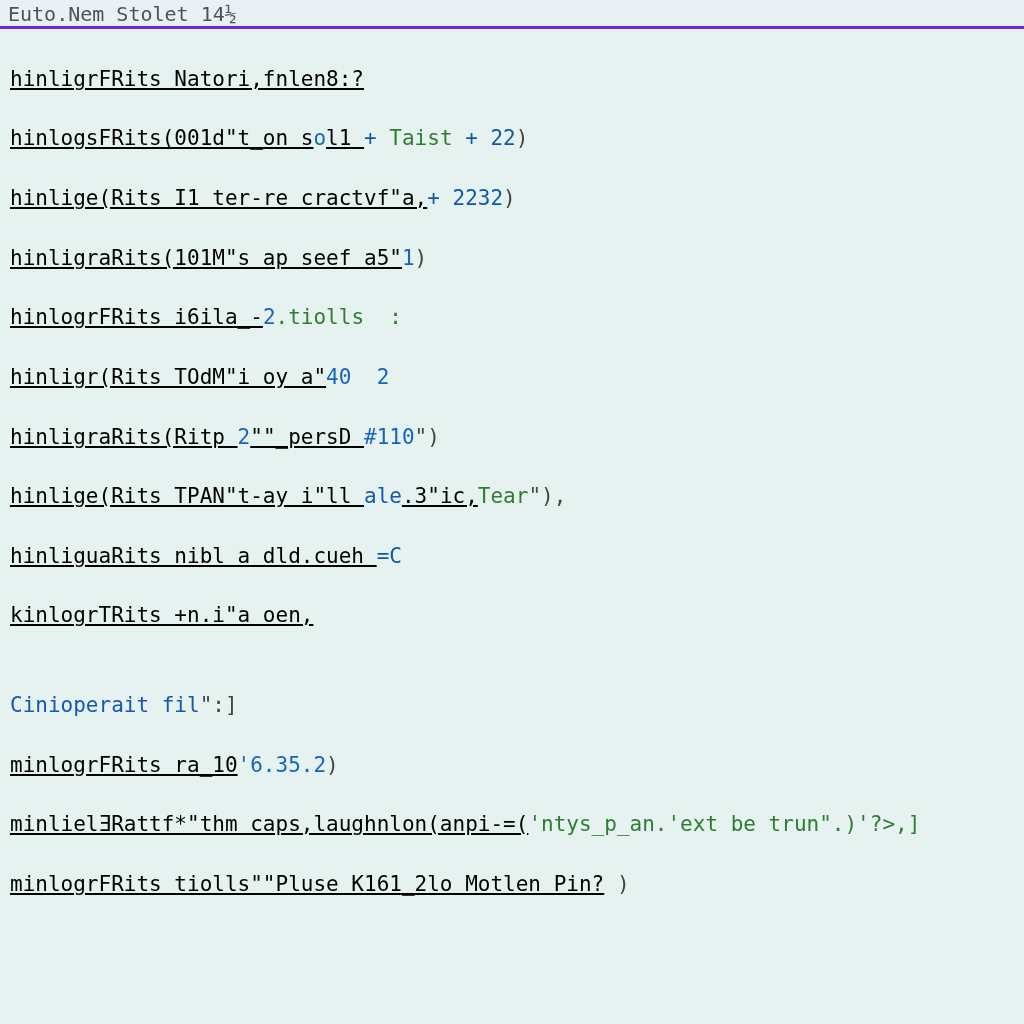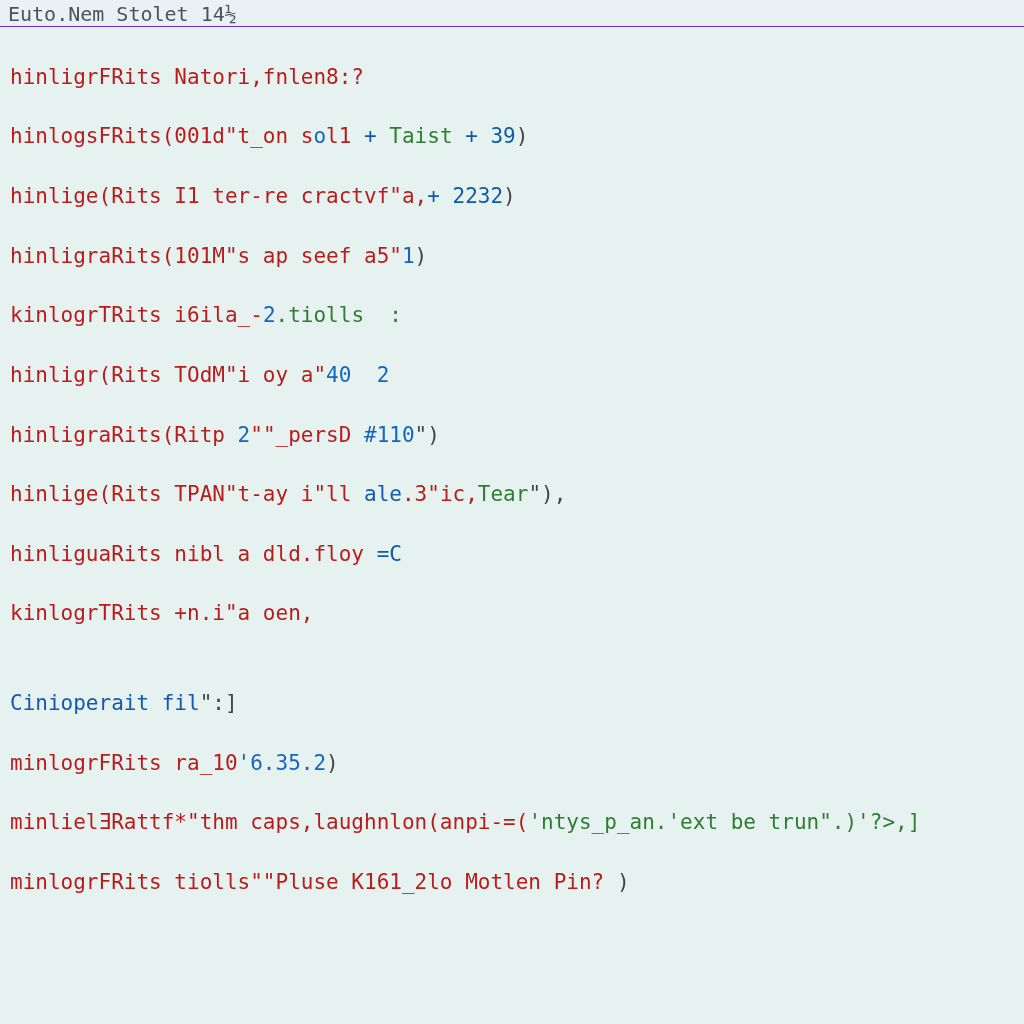--- a/index.html
+++ b/index.html
@@ -12,56 +12,56 @@
     font-size: 21px;
     line-height: 1.42;
     background: #e6f2ef;
     color: #333;
   }
   .titlebar {
     height: 24px;
     line-height: 24px;
     padding: 2px 8px 0 8px;
     background: #eaf1f4;
-    border-bottom: 1px solid #6d28d9;
+    border-bottom: 3px solid #6d28d9;
     color: #4a5358;
     font-size: 20px;
   }
   .editor {
     padding: 6px 10px 10px 10px;
     white-space: pre;
     background: #e6f2ef;
   }
   .line {
     display: block;
   }
   .kw      { color: #1558b0; } 
-  .fn      { color: #b91c1c; font-weight: 500; }
+  .fn      { color: #000000; font-weight: 500; text-decoration: underline; }
   .str     { color: #2e7d32; } 
   .num     { color: #1565c0; } 
   .op      { color: #0f5aa6; font-weight: 500; }
   .punct   { color: #444; }
 </style>
 </head>
 <body>
 
 <div class="titlebar">
   <span>Euto.Nem Stolet 14½</span>
 </div>
 
 <div class="editor">
 <span class="line"><span class="fn">hinligrFRits Natori,fnlen8:?</span></span>
-<span class="line"><span class="fn">hinlogsFRits(001d"t_on s</span><span class="num">o</span><span class="fn">l1 </span><span class="op">+ </span><span class="str">Taist </span><span class="op">+ 39</span><span class="punct">)</span></span>
+<span class="line"><span class="fn">hinlogsFRits(001d"t_on s</span><span class="num">o</span><span class="fn">l1 </span><span class="op">+ </span><span class="str">Taist </span><span class="op">+ 22</span><span class="punct">)</span></span>
 <span class="line"><span class="fn">hinlige(Rits I1 ter-re cractvf"a,</span><span class="op">+ 2232</span><span class="punct">)</span></span>
 <span class="line"><span class="fn">hinligraRits(101M"s ap seef a5"</span><span class="num">1</span><span class="punct">)</span></span>
-<span class="line"><span class="fn">kinlogrTRits i6ila_-</span><span class="num">2</span><span class="str">.tiolls  :</span></span>
+<span class="line"><span class="fn">hinlogrFRits i6ila_-</span><span class="num">2</span><span class="str">.tiolls  :</span></span>
 <span class="line"><span class="fn">hinligr(Rits TOdM"i oy a"</span><span class="num">40  2</span></span>
 <span class="line"><span class="fn">hinligraRits(Ritp </span><span class="num">2</span><span class="fn">""_persD </span><span class="num">#110</span><span class="punct">")</span></span>
 <span class="line"><span class="fn">hinlige(Rits TPAN"t-ay i"ll </span><span class="kw">ale</span><span class="fn">.3"ic,</span><span class="str">Tear</span><span class="punct">"),</span></span>
-<span class="line"><span class="fn">hinliguaRits nibl a dld.floy </span><span class="op">=C</span></span>
+<span class="line"><span class="fn">hinliguaRits nibl a dld.cueh </span><span class="op">=C</span></span>
 <span class="line"><span class="fn">kinlogrTRits +n.i"a oen,</span></span>
 <span class="line"><span></span></span>
 <span class="line"><span class="kw">Cinioperait fil</span><span class="punct">":]</span></span>
 <span class="line"><span class="fn">minlogrFRits ra_10</span><span class="num">'6.35.2</span><span class="punct">)</span></span>
 <span class="line"><span class="fn">minlielƎRattf*"thm caps,laughnlon(anpi-=(</span><span class="str">'ntys_p_an.'ext be trun".)'?&gt;,]</span></span>
 <span class="line"><span class="fn">minlogrFRits tiolls""Pluse K161_2lo Motlen Pin?</span><span class="punct"> )</span></span>
 
 
 
 

